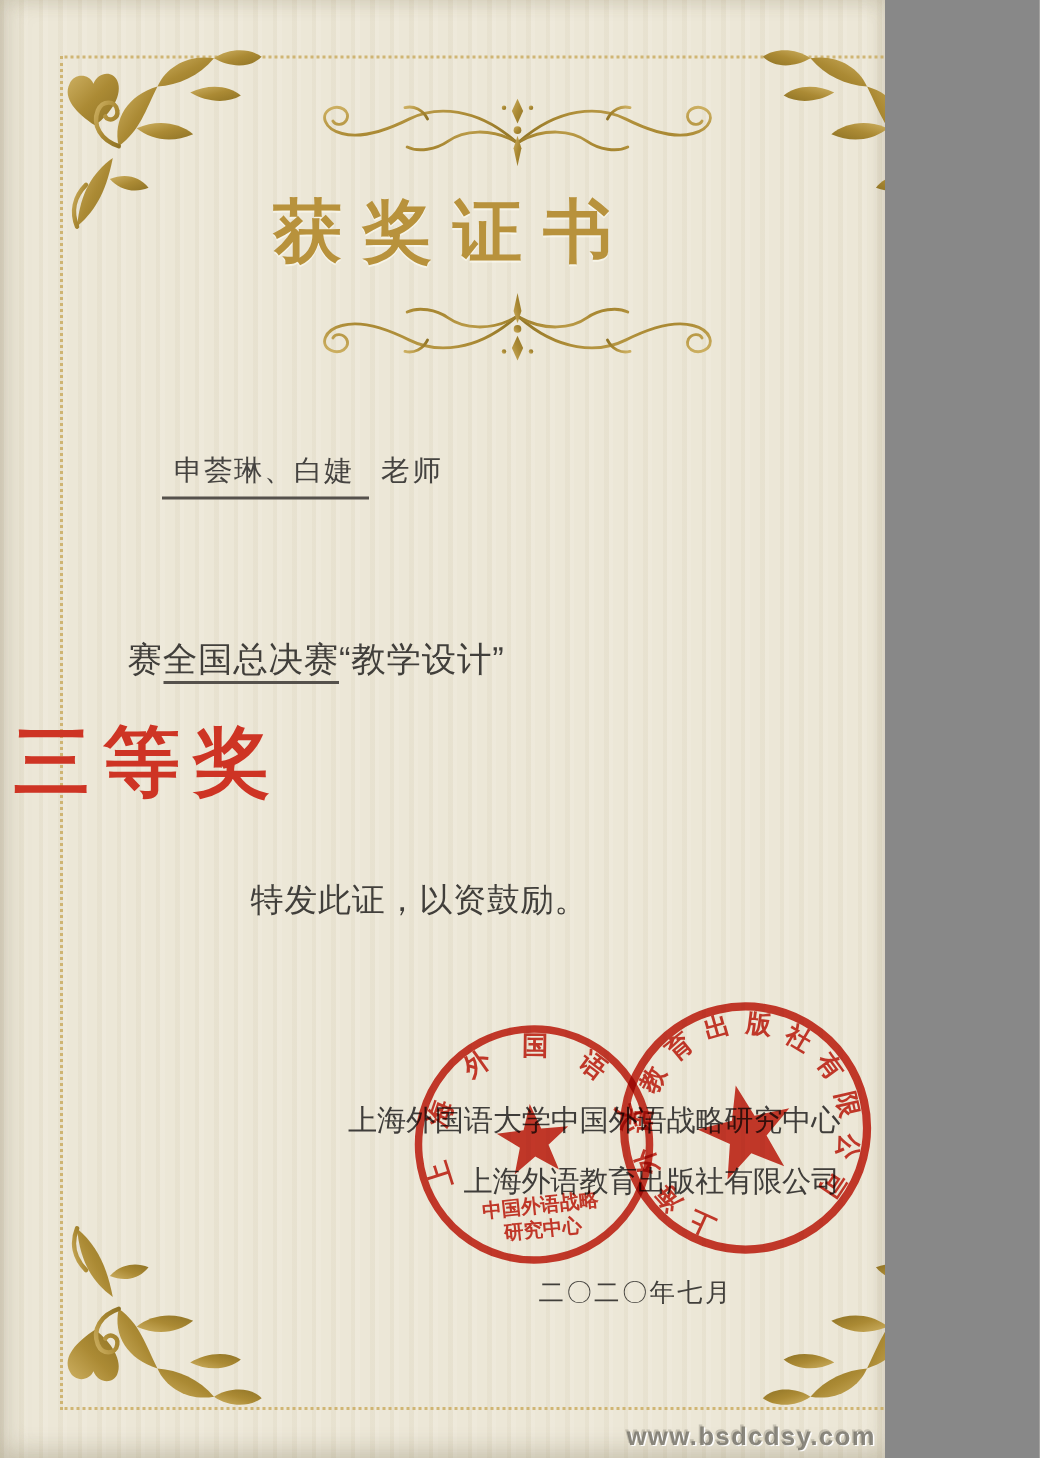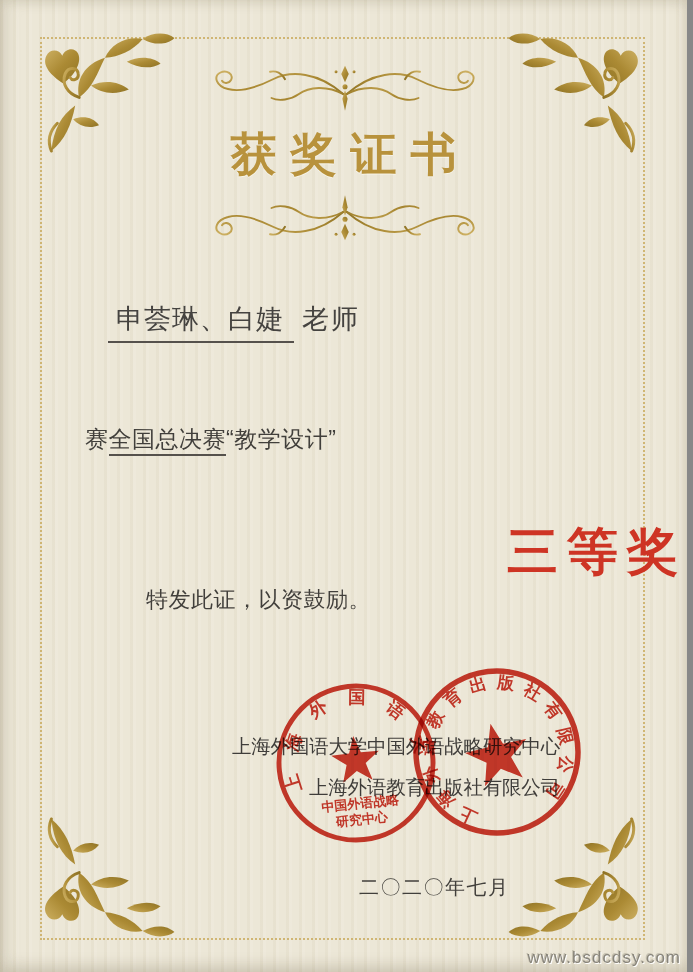--- a/index.html
+++ b/index.html
@@ -1,17 +1,17 @@
 <!DOCTYPE html>
 <html><head>
 <meta charset="utf-8">
 <style>
   html,body{margin:0;padding:0;background:#888;}
   #page{
-    position:relative;width:687px;height:972px;overflow:hidden;
+    position:relative;width:590px;height:972px;overflow:hidden;
     background-color:#ece7d7;
     background-image:
       repeating-linear-gradient(90deg,
         rgba(190,178,145,0.10) 0px, rgba(190,178,145,0.10) 3px,
         rgba(255,255,250,0.10) 3px, rgba(255,255,250,0.10) 6px,
         rgba(0,0,0,0) 6px, rgba(0,0,0,0) 13px);
     box-shadow: inset 0 -7px 14px rgba(110,100,70,.18),
                 inset 7px 0 16px rgba(110,100,70,.10),
                 inset 0 4px 10px rgba(110,100,70,.08);
     font-family:"Liberation Sans","DejaVu Sans",sans-serif;
@@ -29,45 +29,45 @@
   svg.flourish{position:absolute;left:195px;width:300px;height:62px;}
   svg.flourish.top{top:58px;}
   svg.flourish.bottom{top:186px;transform:scaleY(-1);}
   .cert-title{
     position:absolute;left:0;right:0;top:124px;margin:0;text-align:center;
     font-family:"Liberation Serif","DejaVu Serif",serif;
     font-size:46px;font-weight:bold;color:#b8923c;
     letter-spacing:14px;text-indent:14px;
     text-shadow:0 1px 0 rgba(255,255,245,.55);
   }
-  .recipient{position:absolute;left:108px;top:301px;font-size:27px;color:#454340;}
+  .recipient{position:absolute;left:108px;top:301px;font-size:19px;color:#454340;}
   .recipient .names{
     display:inline-block;padding:0 10px 4px 8px;
     border-bottom:2px solid #55514c;letter-spacing:1px;
   }
   .recipient .honorific{margin-left:8px;letter-spacing:2px;}
   .body-line1{position:absolute;left:143px;top:388px;font-size:23px;letter-spacing:0.5px;color:#413f3b;}
   .body-line2{position:absolute;left:85px;top:424px;font-size:23px;letter-spacing:0.5px;color:#413f3b;text-align:right;}
   .body-line2 .uline{border-bottom:2px solid #55514c;padding-bottom:2px;}
   .award{
-    position:absolute;left:0;right:0;top:474px;text-align:right;
+    position:absolute;left:0;right:0;top:474px;text-align:left;
     font-family:"Liberation Serif","DejaVu Serif",serif;
     font-size:51px;font-weight:bold;color:#ce3424;
-    letter-spacing:9px;text-indent:9px;margin-top:44px;
+    letter-spacing:9px;text-indent:9px;
   }
-  .closing{position:absolute;left:146px;top:585px;font-size:22px;letter-spacing:0.5px;color:#413f3b;}
+  .closing{position:absolute;left:167px;top:585px;font-size:22px;letter-spacing:0.5px;color:#413f3b;}
   .issuer-1{position:absolute;left:232px;top:733px;font-size:19.5px;letter-spacing:-0.2px;color:#3f3d3a;z-index:2;}
   .issuer-2{position:absolute;left:309px;top:774px;font-size:19.5px;letter-spacing:-0.2px;color:#3f3d3a;z-index:2;}
-  .cert-date{position:absolute;left:359px;top:850px;font-size:20px;letter-spacing:1.5px;color:#413f3b;z-index:2;margin-top:24px;}
+  .cert-date{position:absolute;left:359px;top:850px;font-size:17px;letter-spacing:1.5px;color:#413f3b;z-index:2;}
   svg.seal{position:absolute;mix-blend-mode:multiply;opacity:.92;z-index:3;}
   svg.seal.left{left:272px;top:679px;width:168px;height:168px;transform:rotate(-6deg);}
   svg.seal.right{left:409px;top:664px;width:176px;height:176px;transform:rotate(-13deg);}
   .watermark{
     position:absolute;right:6px;bottom:4px;z-index:4;
-    font-size:17px;font-weight:normal;letter-spacing:1px;
+    font-size:17px;font-weight:bold;letter-spacing:1px;
     color:rgba(125,122,112,0.9);
     text-shadow:1px 1px 0 rgba(255,255,255,.95), -1px -1px 0 rgba(90,86,75,.25);
   }
   .hidden-defs{position:absolute;width:0;height:0;overflow:hidden;}
   svg text{font-family:"Liberation Sans","DejaVu Sans",sans-serif;}
 </style>
 </head>
 <body>
 
 <div id="page">

